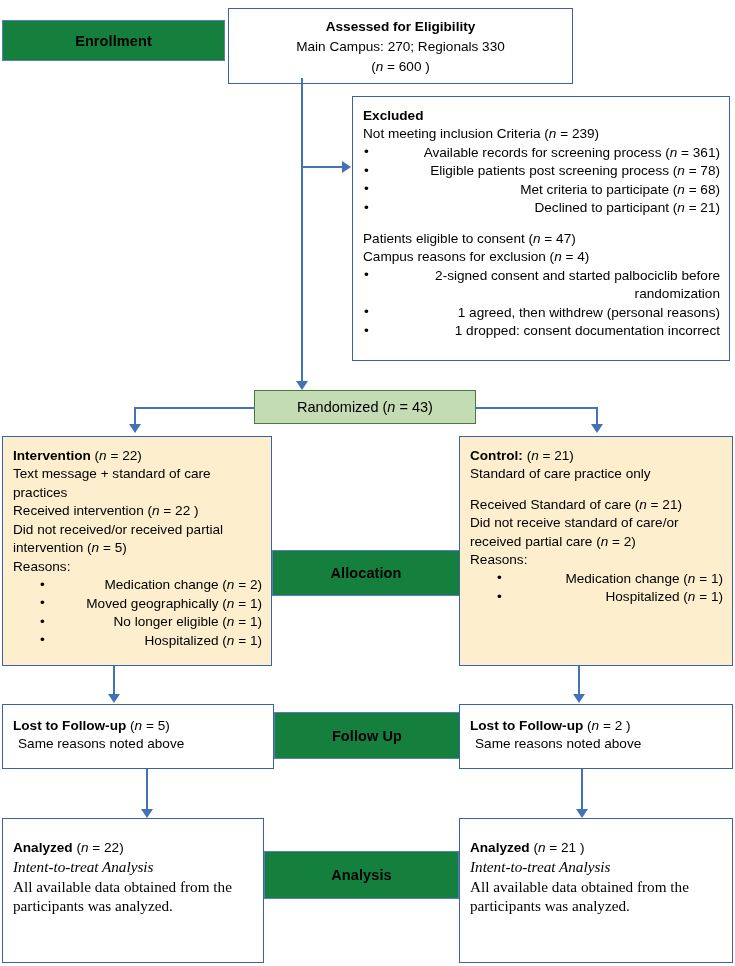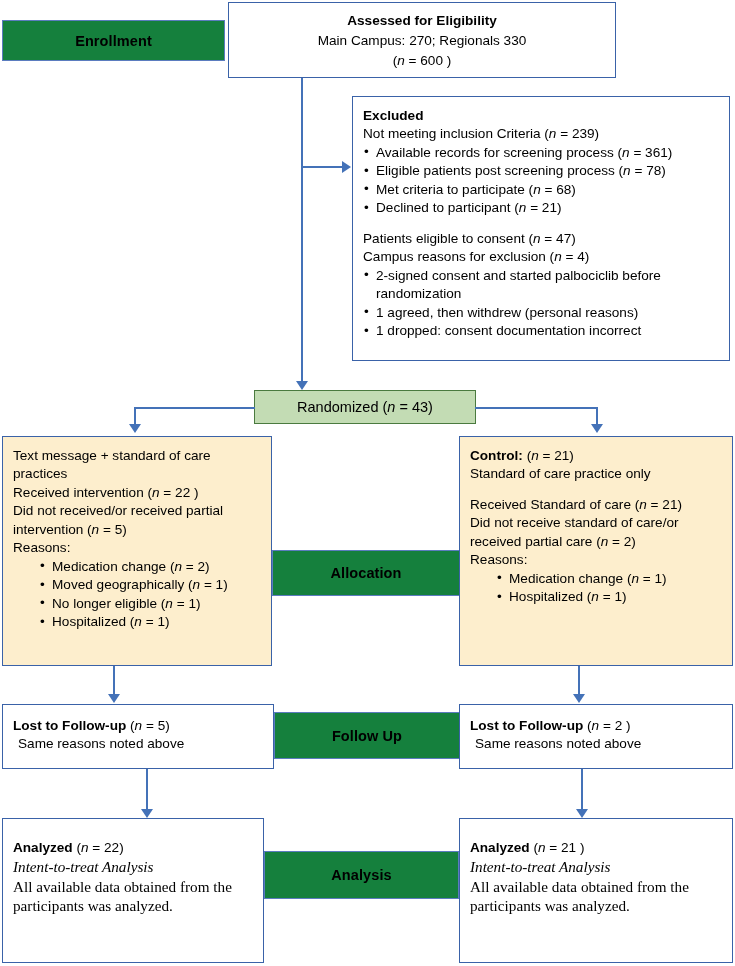--- a/index.html
+++ b/index.html
@@ -71,20 +71,21 @@
     line-height: 1.28;
   }
   ul.b {
     list-style: none;
     margin: 0;
     padding: 0;
   }
   ul.b > li {
     position: relative;
     padding-left: 13px;
+    text-align: right;
   }
   ul.b > li::before {
     content: "\2022";
     position: absolute;
     left: 1px;
     top: -0.5px;
   }
   ul.b.indent { padding-left: 26px; }
   .gap { height: 12px; }
   .line {
@@ -110,21 +111,21 @@
 </style>
 </head>
 <body>
 
 <div id="canvas">
 
   <div class="box stage-label" style="left:2px; top:20px; width:223px; height:41px;">
     <span>Enrollment</span>
   </div>
 
-  <div class="box" style="left:228px; top:2px; width:388px; height:76px;">
+  <div class="box" style="left:228px; top:8px; width:345px; height:76px;">
     <div class="pad-c">
       <div class="bold">Assessed for Eligibility</div>
       <div>Main Campus: 270; Regionals 330</div>
       <div><span>(</span><span class="ital">n</span><span> = 600 )</span></div>
     </div>
   </div>
 
   <div class="line vline" style="left:301px; top:78px; width:1.6px; height:305px;"></div>
   <div class="arrow-d" style="left:296px; top:381px;"></div>
 
@@ -159,20 +160,21 @@
   <div class="line hline" style="left:134px; top:407px; width:121px; height:1.6px;"></div>
   <div class="line vline" style="left:134px; top:407px; width:1.6px; height:19px;"></div>
   <div class="arrow-d" style="left:129px; top:424px;"></div>
 
   <div class="line hline" style="left:475px; top:407px; width:122px; height:1.6px;"></div>
   <div class="line vline" style="left:596px; top:407px; width:1.6px; height:19px;"></div>
   <div class="arrow-d" style="left:591px; top:424px;"></div>
 
   <div class="box cream" style="left:2px; top:436px; width:270px; height:230px;">
     <div class="pad">
+      <div><span class="bold">Intervention</span><span> (</span><span class="ital">n</span><span> = 22)</span></div>
       <div>Text message + standard of care practices</div>
       <div><span>Received intervention (</span><span class="ital">n</span><span> = 22 )</span></div>
       <div><span>Did not received/or received partial intervention (</span><span class="ital">n</span><span> = 5)</span></div>
       <div>Reasons:</div>
       <ul class="b indent">
         <li><span>Medication change (</span><span class="ital">n</span><span> = 2)</span></li>
         <li><span>Moved geographically (</span><span class="ital">n</span><span> = 1)</span></li>
         <li><span>No longer eligible (</span><span class="ital">n</span><span> = 1)</span></li>
         <li><span>Hospitalized (</span><span class="ital">n</span><span> = 1)</span></li>
       </ul>

